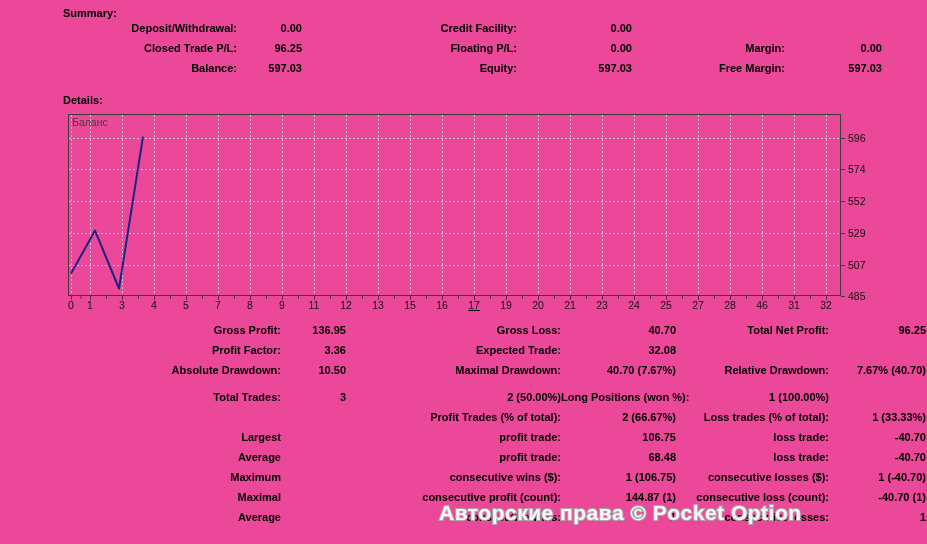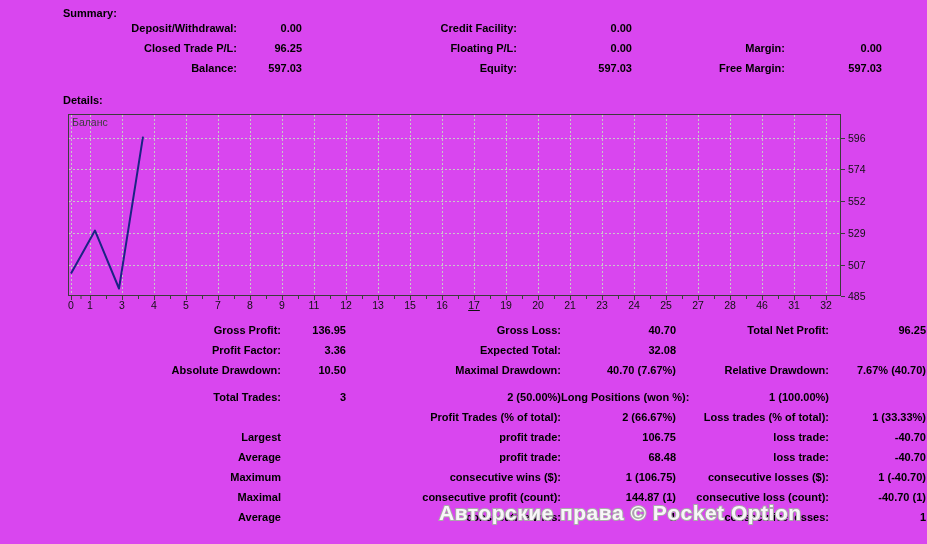--- a/index.html
+++ b/index.html
@@ -1,17 +1,17 @@
 <!DOCTYPE html>
 <html><head>
 <meta charset="utf-8">
 <style>
   html,body { margin:0; padding:0; background:#fff; }
   .page {
-    position:relative; width:927px; height:544px; background:#d946ef;
+    position:relative; width:927px; height:544px; background:#ec4899;
     font-family:"Liberation Sans", sans-serif; font-size:11px; font-weight:bold;
     color:#000; overflow:hidden;
   }
   .sec-title { position:absolute; left:63px; white-space:nowrap; }
   .rows { position:absolute; left:0; width:882px; }
   .row { display:grid; grid-template-columns:237px 65px 215px 115px 153px 97px; height:20px; line-height:20px; }
   .row span { text-align:right; white-space:nowrap; overflow:visible; }
   .grp { margin:0; }
   .grp.gap-before { margin-top:7px; }
 
@@ -196,21 +196,21 @@
           <span>Gross Profit:</span>
           <span>136.95</span>
           <span>Gross Loss:</span>
           <span>40.70</span>
           <span>Total Net Profit:</span>
           <span>96.25</span>
         </div>
         <div class="row">
           <span>Profit Factor:</span>
           <span>3.36</span>
-          <span>Expected Total:</span>
+          <span>Expected Trade:</span>
           <span>32.08</span>
           <span></span>
           <span></span>
         </div>
         <div class="row">
           <span>Absolute Drawdown:</span>
           <span>10.50</span>
           <span>Maximal Drawdown:</span>
           <span>40.70 (7.67%)</span>
           <span>Relative Drawdown:</span>

